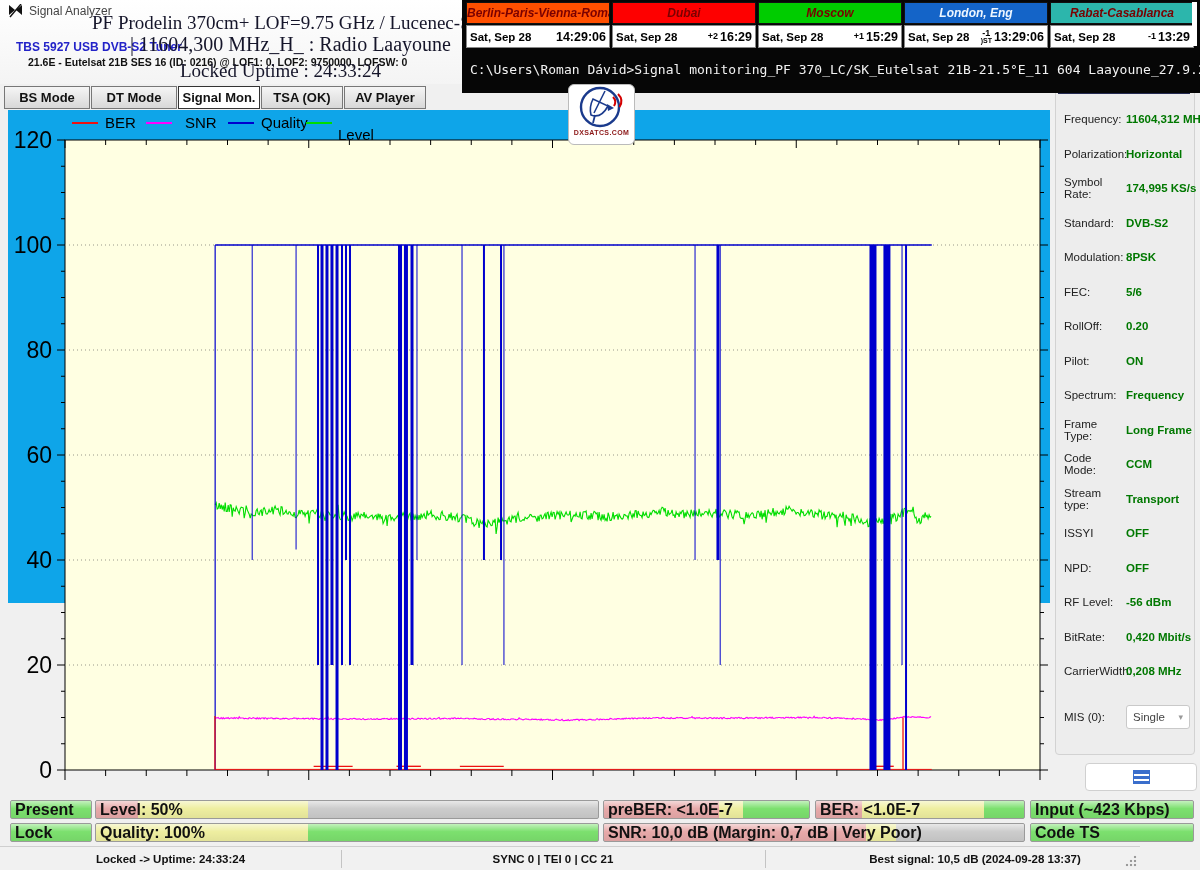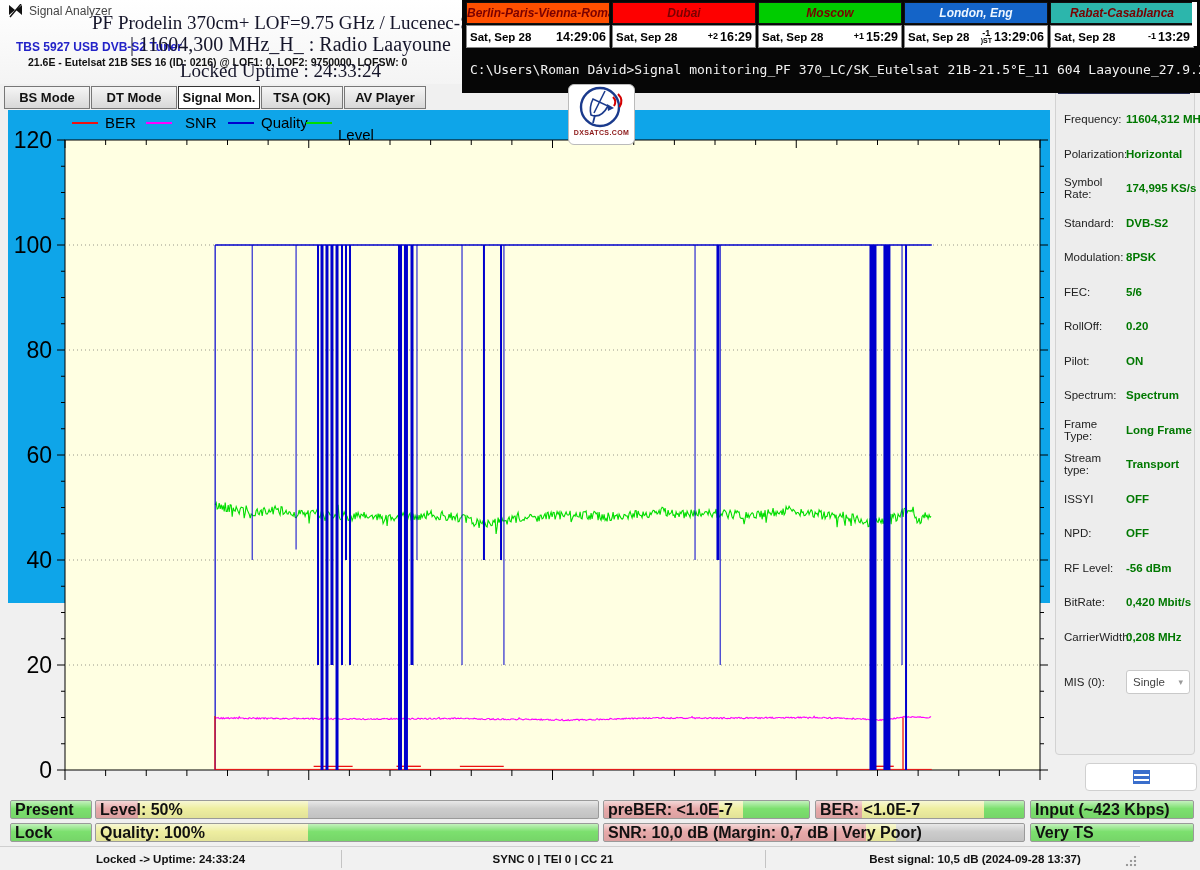--- a/index.html
+++ b/index.html
@@ -367,25 +367,29 @@
   <div class="srow">
       <span class="slabel">RollOff:</span>
       <span class="svalue">0.20</span>
     </div>
   <div class="srow">
       <span class="slabel">Pilot:</span>
       <span class="svalue">ON</span>
     </div>
   <div class="srow">
       <span class="slabel">Spectrum:</span>
-      <span class="svalue">Spectrum</span>
+      <span class="svalue">Frequency</span>
     </div>
   <div class="srow">
       <span class="slabel">Frame Type:</span>
       <span class="svalue">Long Frame</span>
+    </div>
+  <div class="srow">
+      <span class="slabel">Code Mode:</span>
+      <span class="svalue">CCM</span>
     </div>
   <div class="srow">
       <span class="slabel">Stream type:</span>
       <span class="svalue">Transport</span>
     </div>
   <div class="srow">
       <span class="slabel">ISSYI</span>
       <span class="svalue">OFF</span>
     </div>
   <div class="srow">
@@ -435,21 +439,21 @@
   <div class="meter mrow2" style="left: 10px; width: 80px; background: linear-gradient(to right, rgb(124, 224, 110) 0%, rgb(124, 224, 110) 100%);">
       <div class="mlabel">Lock</div>
     </div>
   <div class="meter mrow2" style="left: 95px; width: 502px; background: linear-gradient(to right, rgb(238, 238, 160) 0%, rgb(238, 238, 160) 42.2%, rgb(124, 224, 110) 42.2%, rgb(124, 224, 110) 100%);">
       <div class="mlabel">Quality: 100%</div>
     </div>
   <div class="meter mrow2" style="left: 603px; width: 420px; background: linear-gradient(to right, rgb(231, 169, 169) 0%, rgb(231, 169, 169) 62.5%, rgb(238, 238, 160) 62.5%, rgb(238, 238, 160) 69.5%, rgb(204, 204, 204) 69.5%, rgb(204, 204, 204) 100%);">
       <div class="mlabel">SNR: 10,0 dB (Margin: 0,7 dB | Very Poor)</div>
     </div>
   <div class="meter mrow2" style="left: 1030px; width: 162px; background: linear-gradient(to right, rgb(124, 224, 110) 0%, rgb(124, 224, 110) 100%);">
-      <div class="mlabel">Very TS</div>
+      <div class="mlabel">Code TS</div>
     </div>
 </div>
 
 <div class="statusbar">
   <div class="ssec" style="left:0;width:341px;">Locked -&gt; Uptime: 24:33:24</div>
   <div class="sdiv" style="left:341px;"></div>
   <div class="ssec" style="left:341px;width:424px;">SYNC 0 | TEI 0 | CC 21</div>
   <div class="sdiv" style="left:765px;"></div>
   <div class="ssec" style="left:765px;width:420px;">Best signal: 10,5 dB (2024-09-28 13:37)</div>
   <div class="grip"></div>

